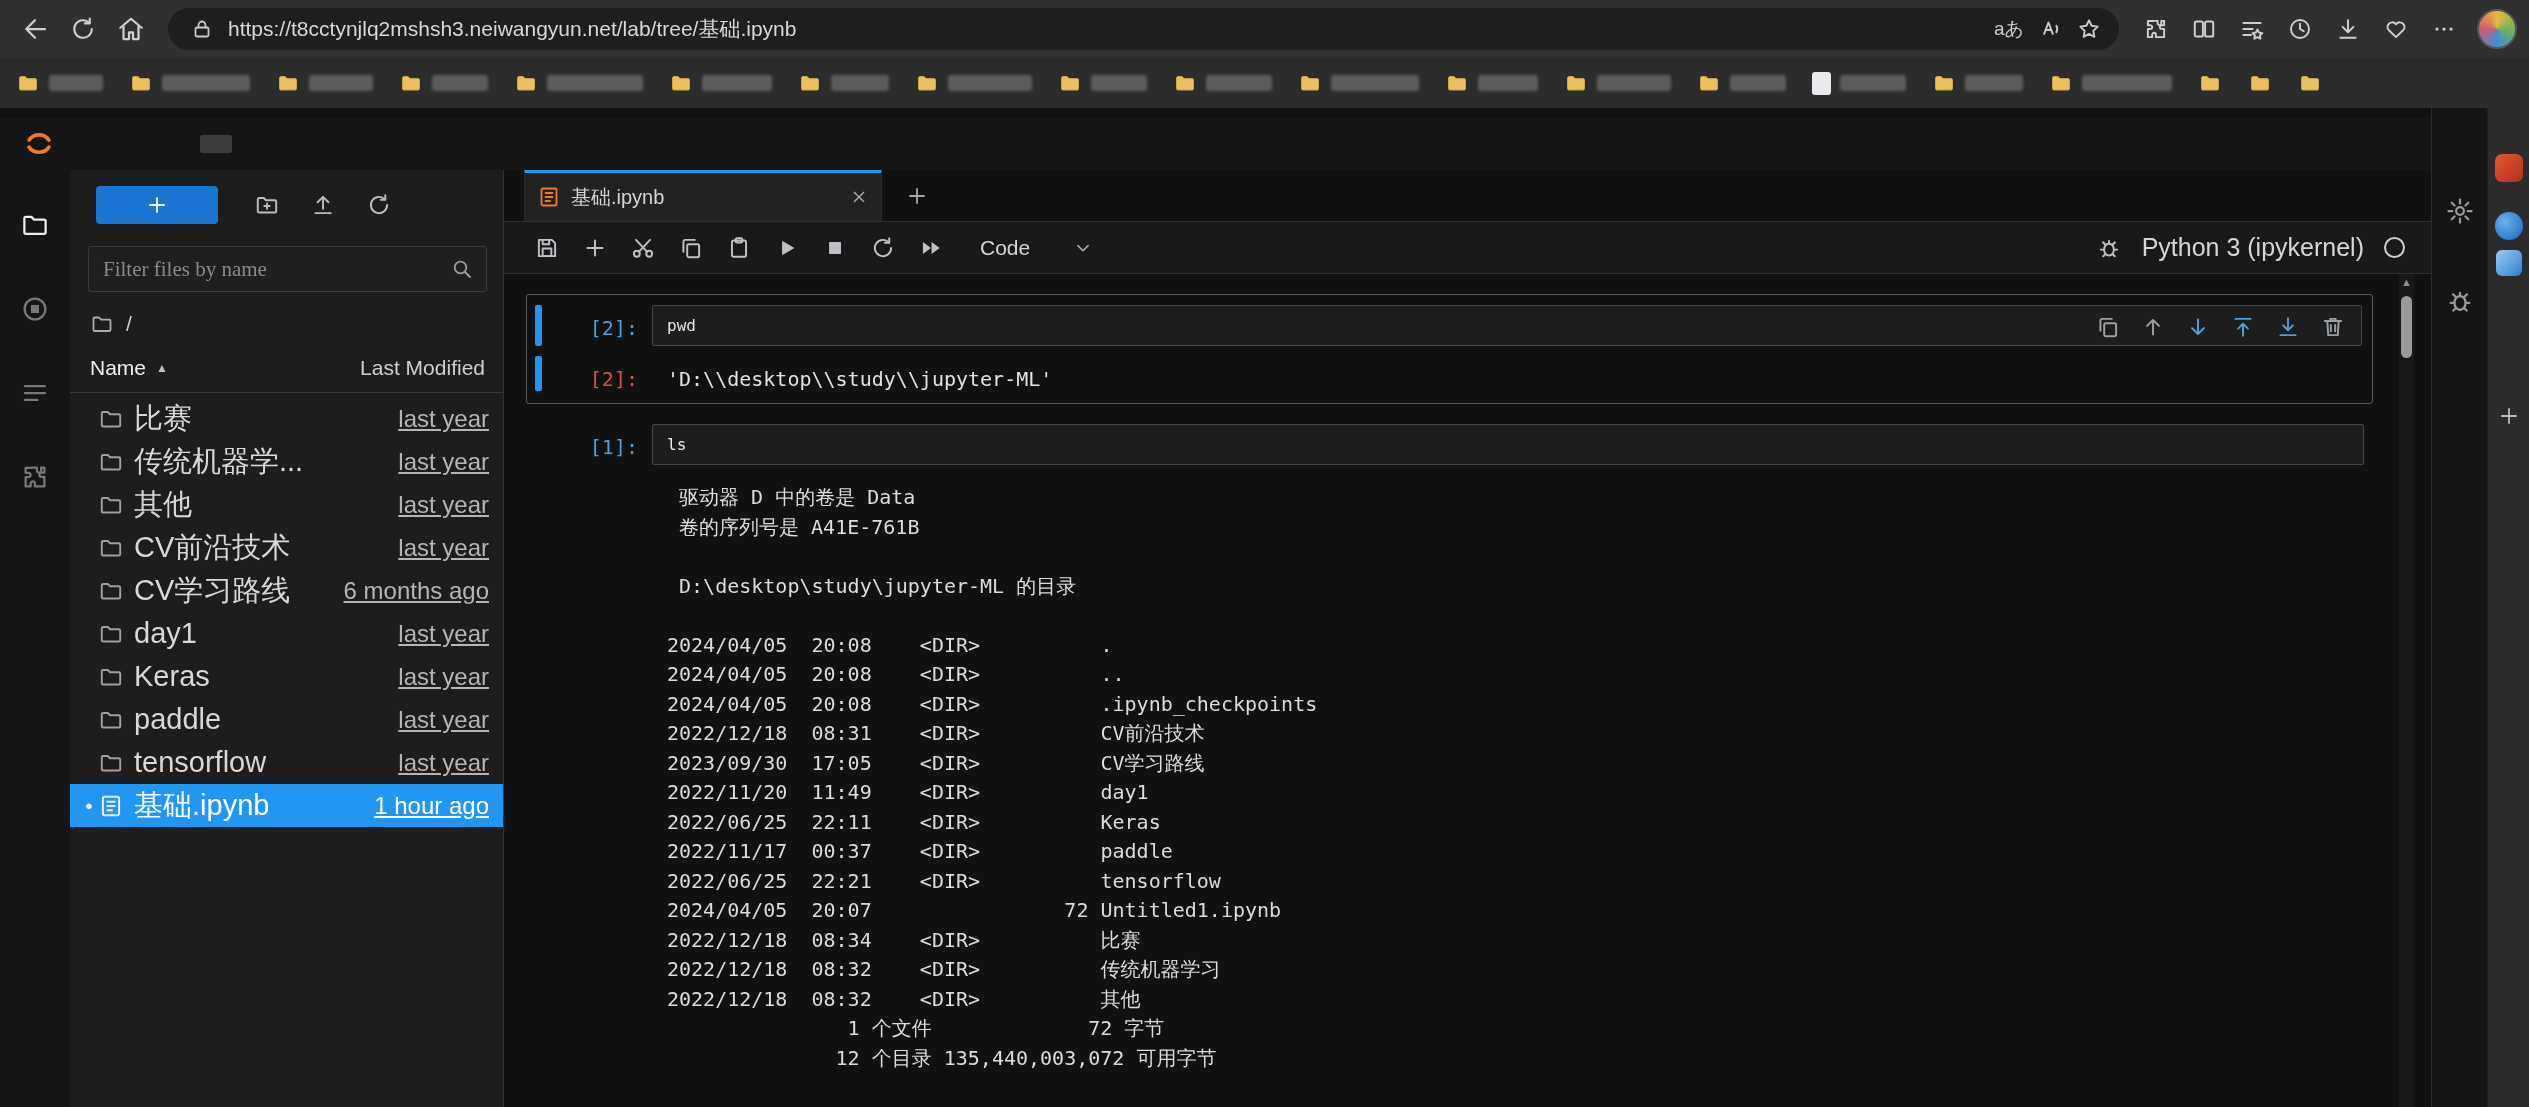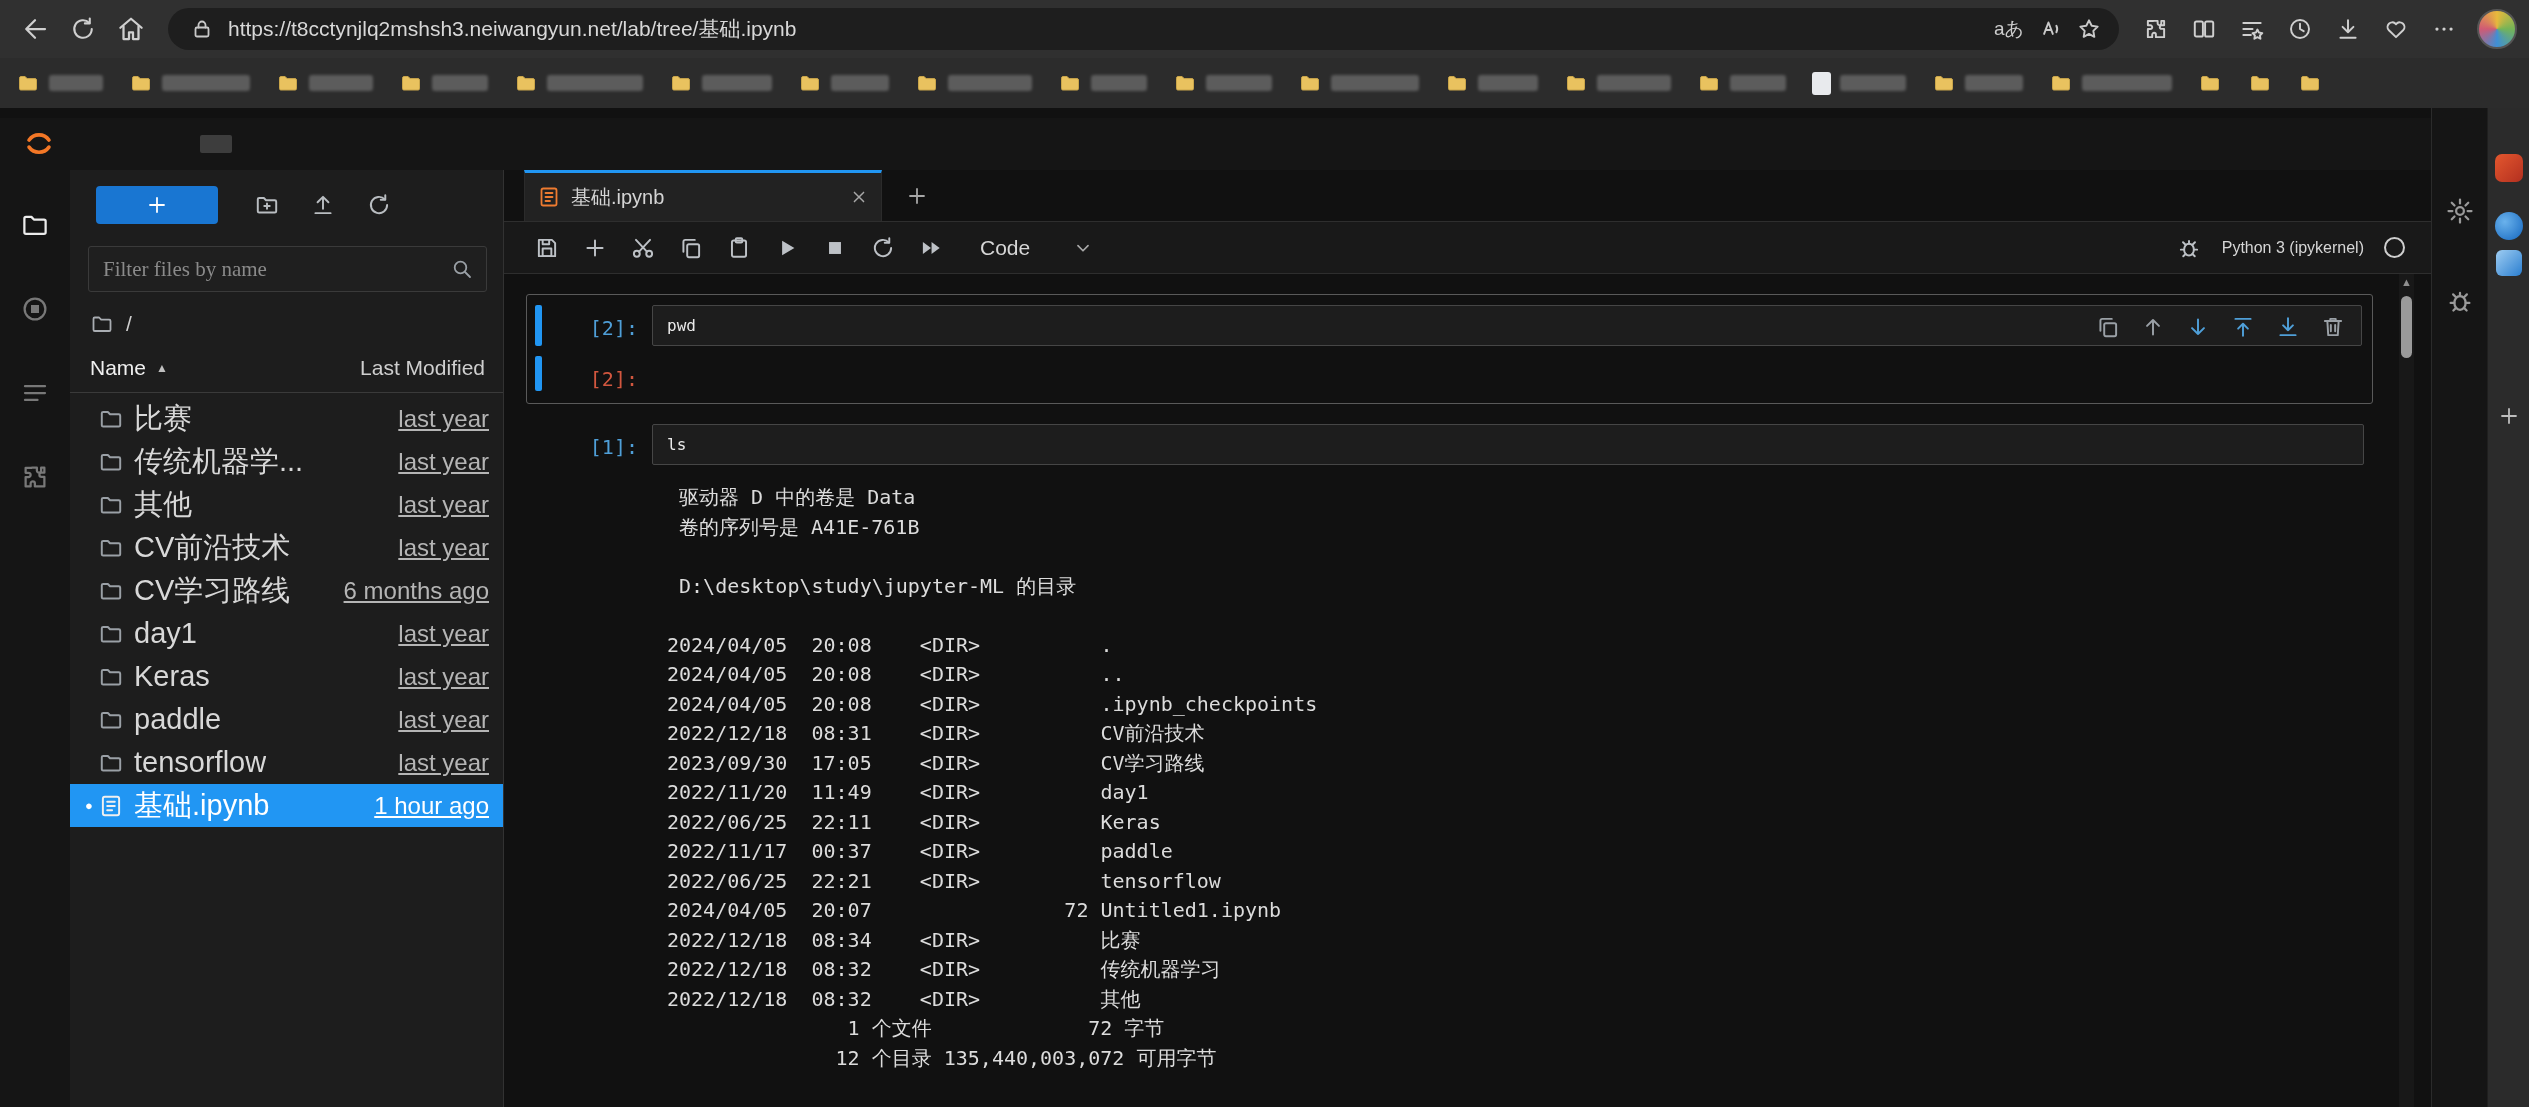--- a/index.html
+++ b/index.html
@@ -81,21 +81,21 @@
   .tabic.nb {color:#ee7b30;}
   .tab-label {flex:1; font-size:20px; color:#d4d4d4; white-space:nowrap; overflow:hidden;}
   .tab-close {color:#a7a7a7; display:flex; flex:none; padding:4px;}
   .add-tab {width:44px; display:flex; align-items:center; justify-content:center; color:#a7a7a7;}
 
   .nbtoolbar {height:52px; background:#191919; border-bottom:1px solid #2e2e2e; display:flex; align-items:center; padding:0 26px 0 30px; gap:22px;}
   .tb-btn {color:#bdc1c6; display:flex;}
   .cell-type {display:flex; align-items:center; gap:42px; margin-left:14px; color:#d6d6d6; font-size:21px;}
   .chev {color:#a8a8a8; display:flex;}
   .tb-right {margin-left:auto; display:flex; align-items:center; gap:20px;}
-  .kernel-name {font-size:16px; color:#d6d6d6;}
+  .kernel-name {font-size:25px; color:#d6d6d6;}
   .kernel-status {width:21px; height:21px; border:2px solid #cfcfcf; border-radius:50%; flex:none;}
 
   
   .nbwrap {flex:1; position:relative; min-height:0;}
   .nbcontent {position:absolute; inset:0; padding:20px 56px 0 22px; overflow:hidden;}
   .cell {margin-bottom:20px;}
   .cell.selcell {border:1px solid #5a5a5a; border-radius:3px; padding:10px 10px 12px 8px; margin-right:2px;}
   .cell.plain {padding-left:9px; padding-right:11px;}
   .crow {display:flex; align-items:stretch;}
   .crow + .crow {margin-top:10px;}
@@ -863,20 +863,21 @@
                           <svg class="ic i26">
                             <use href="#i-trash"></use>
                           </svg>
                         </span>
                     </div>
                   </div>
                 </div>
                 <div class="crow">
                   <div class="collapser"></div>
                   <div class="prompt outp">[2]:</div>
+                  <div class="outtext">'D:\\desktop\\study\\jupyter-ML'</div>
                 </div>
               </div>
 
               <div class="cell plain">
                 <div class="crow">
                   <div class="collapser ghost"></div>
                   <div class="prompt inp">[1]:</div>
                   <div class="editor">
                     <span class="code">ls</span>
                   </div>

